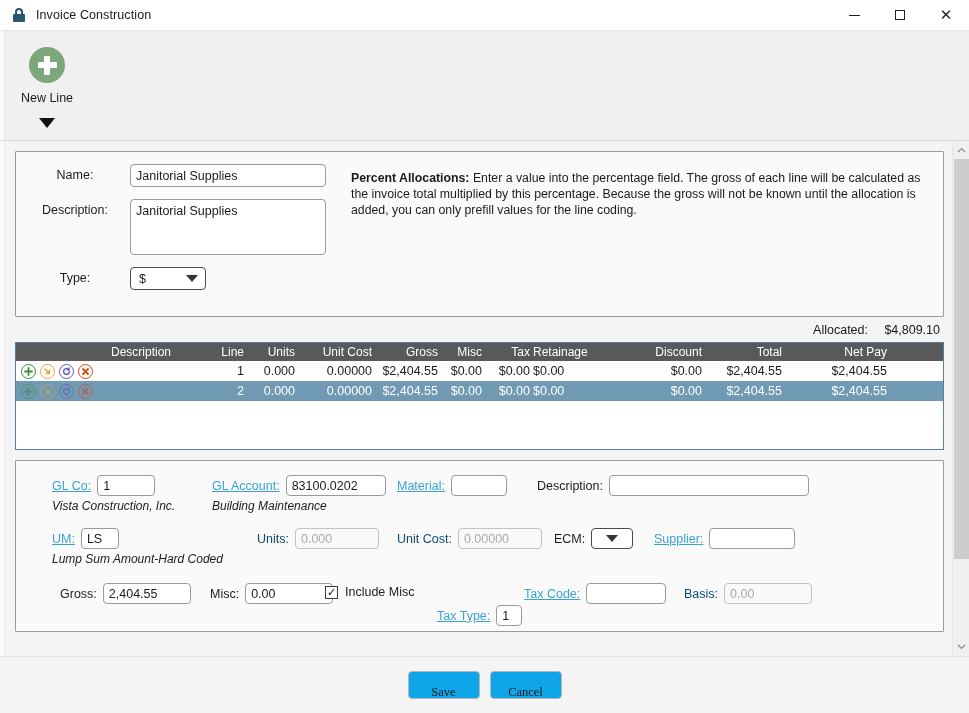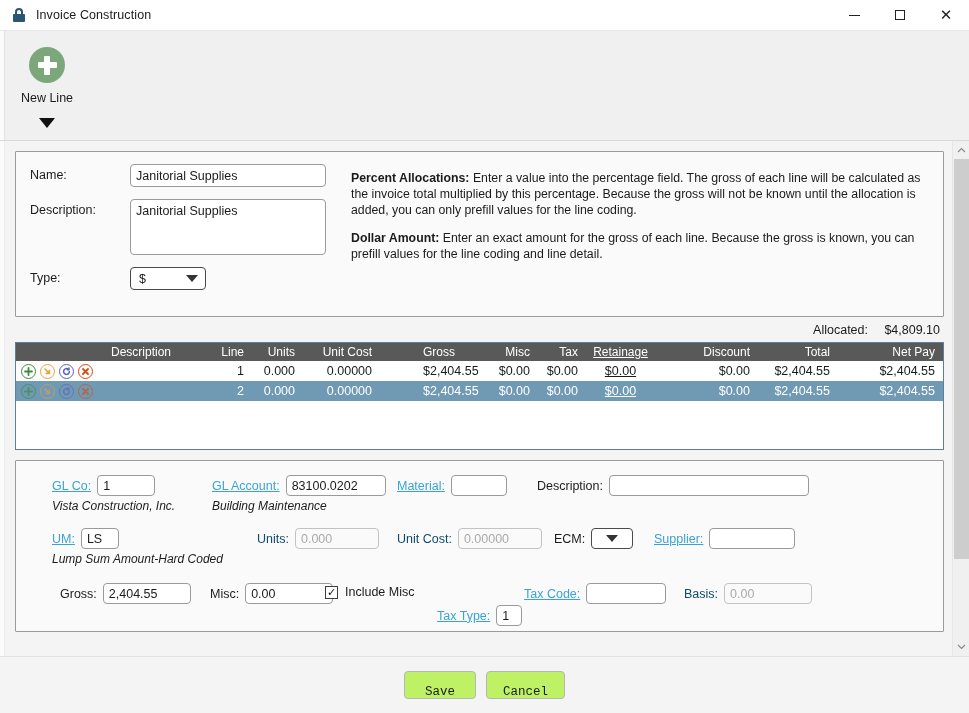--- a/index.html
+++ b/index.html
@@ -123,21 +123,21 @@
   .panel {
     background: #fafafa;
     border: 1px solid #9b9b9b;
     border-radius: 1px;
   }
 
   .top-panel { display: flex; padding: 12px 14px 14px 14px; }
   .form-left { width: 315px; flex: none; }
   .frow { display: flex; align-items: flex-start; margin-bottom: 12px; }
   .flabel {
-    width: 100px; text-align: left; padding-right: 10px;
+    width: 100px; text-align: center; padding-right: 10px;
     font-size: 12.5px; color: #1b1b1b; padding-top: 4px;
   }
   .inp {
     border: 1px solid #9a9a9a; border-radius: 4px;
     background: #fff; font-size: 12.5px; color: #1b1b1b;
     font-family: "Liberation Sans", sans-serif;
     padding: 3px 5px; height: 23px; outline: none;
   }
   .inp.name { width: 196px; }
   .ta {
@@ -186,24 +186,24 @@
   .grid-row {
     display: flex; height: 20px; align-items: center;
     font-size: 12.5px; color: #1b1b1b;
   }
   .grid-row.sel { background: #7099b3; color: #fff; }
   .c-icons { width: 95px; flex: none; display: flex; align-items: center; padding-left: 5px; gap: 4px; }
   .c-desc { width: 102px; flex: none; padding-right: 3px; }
   .c-line { width: 34px; flex: none; text-align: right; padding-right: 3px; }
   .c-units { width: 52px; flex: none; text-align: right; padding-right: 4px; }
   .c-ucost { width: 76px; flex: none; text-align: right; padding-right: 3px; }
-  .c-gross { width: 65px; flex: none; text-align: left; padding-right: 2px; margin-left: 48px; }
+  .c-gross { width: 65px; flex: none; text-align: right; padding-right: 2px; }
   .c-misc  { width: 44px; flex: none; text-align: right; padding-right: 2px; }
   .c-tax   { width: 49px; flex: none; text-align: right; padding-right: 3px; }
-  .c-ret   { width: 82px; flex: none; text-align: center; padding-right: 3px; text-decoration: underline; }
+  .c-ret   { width: 82px; flex: none; text-align: left; padding-right: 3px; }
   .c-disc  { width: 90px; flex: none; text-align: right; padding-right: 3px; }
   .c-total { width: 80px; flex: none; text-align: right; padding-right: 3px; }
   .c-net   { width: 105px; flex: none; text-align: right; padding-right: 3px; }
   .c-fill  { flex: 1; }
   .grid-row.sel .c-fill { background: #eaeaea; }
 
   .ricon {
     width: 15px; height: 15px; border-radius: 50%;
     display: flex; align-items: center; justify-content: center;
     position: relative; font-size: 10px; line-height: 1; color: #fff;
@@ -253,23 +253,23 @@
 
   
   .footer {
     height: 57px; min-height: 57px;
     background: #f4f4f4;
     border-top: 1px solid #e2e2e2;
     display: flex; align-items: center; justify-content: center; gap: 10px;
   }
   .fbtn {
     min-width: 72px; height: 27px; padding: 13px 16px;
-    background: #bef264; border: 1px solid #b6b6b6; border-radius: 4px;
+    background: #0ea5e9; border: 1px solid #b6b6b6; border-radius: 4px;
     font-size: 12.5px; color: #1b1b1b;
-    font-family: Liberation Mono, monospace;
+    font-family: Liberation Serif, serif;
     cursor: default;
   }
 </style>
 </head>
 <body>
 
 <div class="window">
 
   <div class="titlebar">
     <div class="titlebar-icon">
@@ -323,21 +323,20 @@
           <div class="frow">
             <div class="flabel">Type:</div>
             <div class="ddl">
               <span>$</span>
               <span class="caret-sm"></span>
             </div>
           </div>
         </div>
         <div class="help">
           <p><b>Percent Allocations:</b> <span>Enter a value into the percentage field. The gross of each line will be calculated as the invoice total multiplied by this percentage. Because the gross will not be known until the allocation is added, you can only prefill values for the line coding.</span></p>
-          <p><b>Dollar Amount:</b> <span>Enter an exact amount for the gross of each line. Because the gross is known, you can prefill values for the line coding and line detail.</span></p>
         </div>
       </div>
 
       <div class="alloc-line">
         <span>Allocated:</span>
         <span class="alloc-val">$4,809.10</span>
       </div>
 
       <div class="grid">
         <div class="grid-head">

